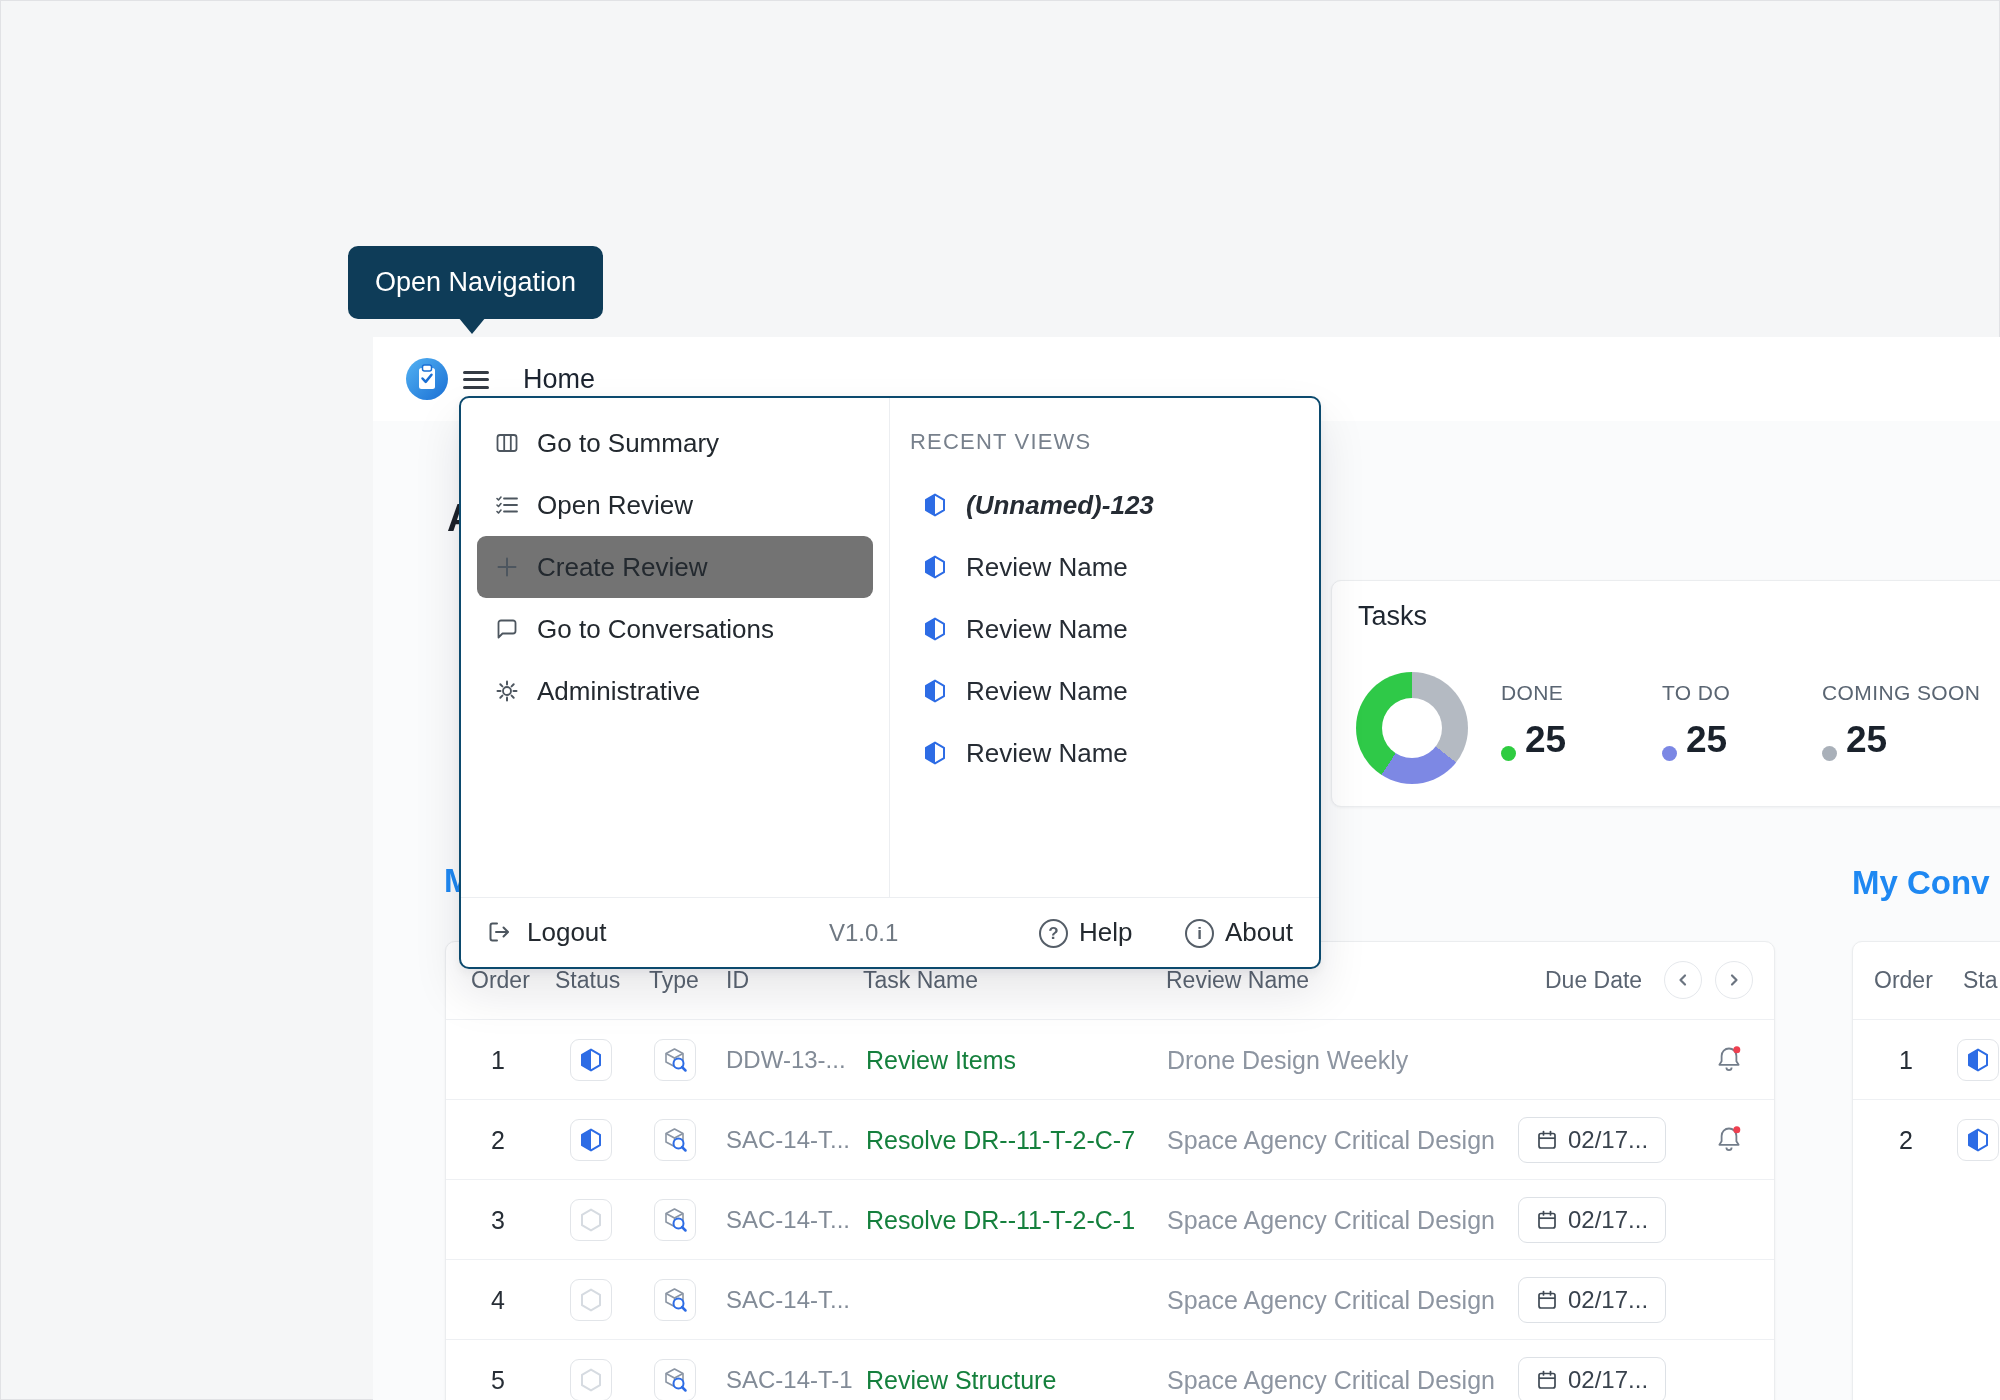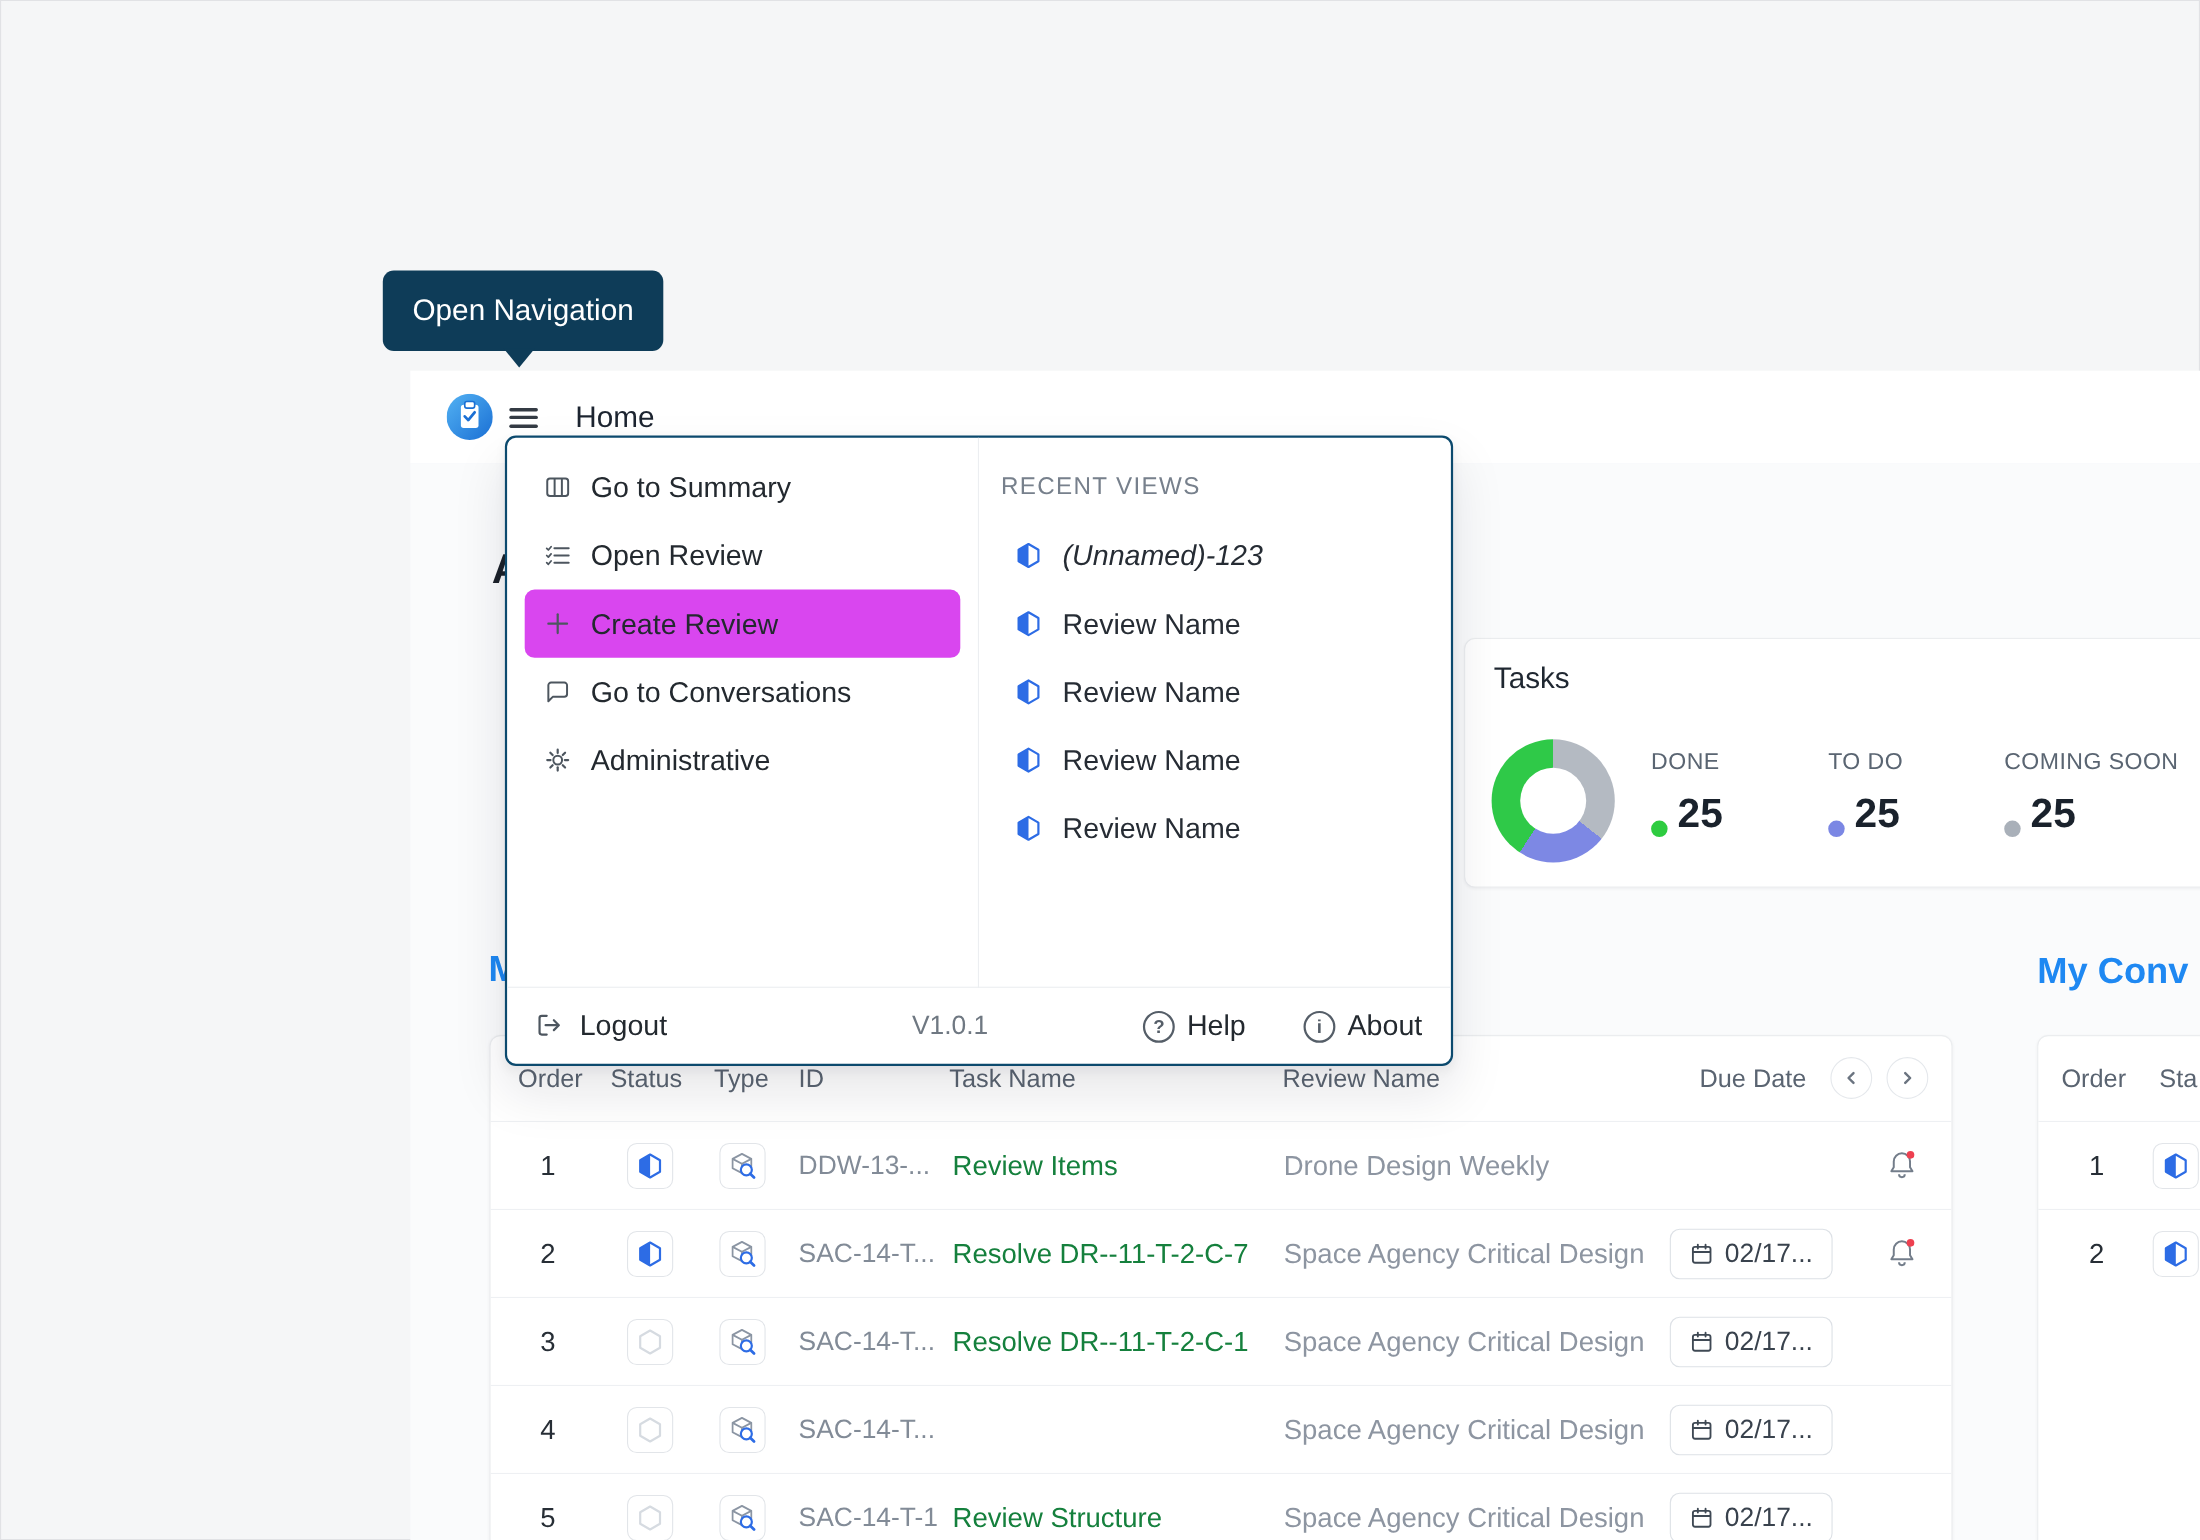--- a/index.html
+++ b/index.html
@@ -25,26 +25,26 @@
   .heading-m{position:absolute;left:444px;top:862px;font-size:33px;font-weight:bold;color:#1e88f2;z-index:5;}
   .heading-conv{position:absolute;left:1852px;top:864px;font-size:33px;font-weight:bold;color:#1e88f2;white-space:nowrap;}
 
   
   .nav-menu{position:absolute;left:459px;top:396px;width:858px;height:569px;z-index:40;background:#fff;
             border:2px solid #0c4a6e;border-radius:10px;
             box-shadow:0 24px 48px rgba(15,23,42,.10),0 4px 10px rgba(15,23,42,.05);}
   .menu-left{position:absolute;left:0;top:14px;width:428px;}
   .menu-item{height:62px;margin:0 16px;padding-left:17px;display:flex;align-items:center;gap:17px;
              border-radius:9px;font-size:26px;color:#23292f;cursor:pointer;}
-  .menu-item.highlight{background:#d946ef;}
+  .menu-item.highlight{background:#737373;}
   .menu-divider{position:absolute;left:428px;top:0;bottom:69px;width:1px;background:#eceef1;}
   .recent-heading{position:absolute;left:449px;top:31px;font-size:22px;color:#77808c;letter-spacing:1.2px;}
   .recent-item{position:absolute;left:461px;height:62px;display:flex;align-items:center;gap:18px;
                font-size:26px;color:#262c34;cursor:pointer;}
-  .recent-item.italic .rlabel{font-style:italic;}
+  .recent-item.italic .rlabel{font-style:italic;font-weight:bold;}
   .ri1{top:76px;}.ri2{top:138px;}.ri3{top:200px;}.ri4{top:262px;}.ri5{top:324px;}
   .menu-footer{position:absolute;left:0;right:0;bottom:0;height:69px;border-top:1px solid #eceef1;}
   .mf-logout-icon{position:absolute;left:25px;top:21px;}
   .mf-logout{position:absolute;left:66px;top:0;height:69px;line-height:69px;font-size:26px;color:#23292f;cursor:pointer;}
   .mf-version{position:absolute;left:368px;top:0;height:69px;line-height:69px;font-size:24px;color:#6f7882;}
   .q-circle{position:absolute;width:25px;height:25px;border:2px solid #555e68;border-radius:50%;
             font-size:17px;font-weight:bold;color:#555e68;display:flex;align-items:center;justify-content:center;}
   .mf-help-icon{left:578px;top:21px;}
   .mf-help{position:absolute;left:618px;top:0;height:69px;line-height:69px;font-size:26px;color:#23292f;cursor:pointer;}
   .mf-about-icon{left:724px;top:21px;}

